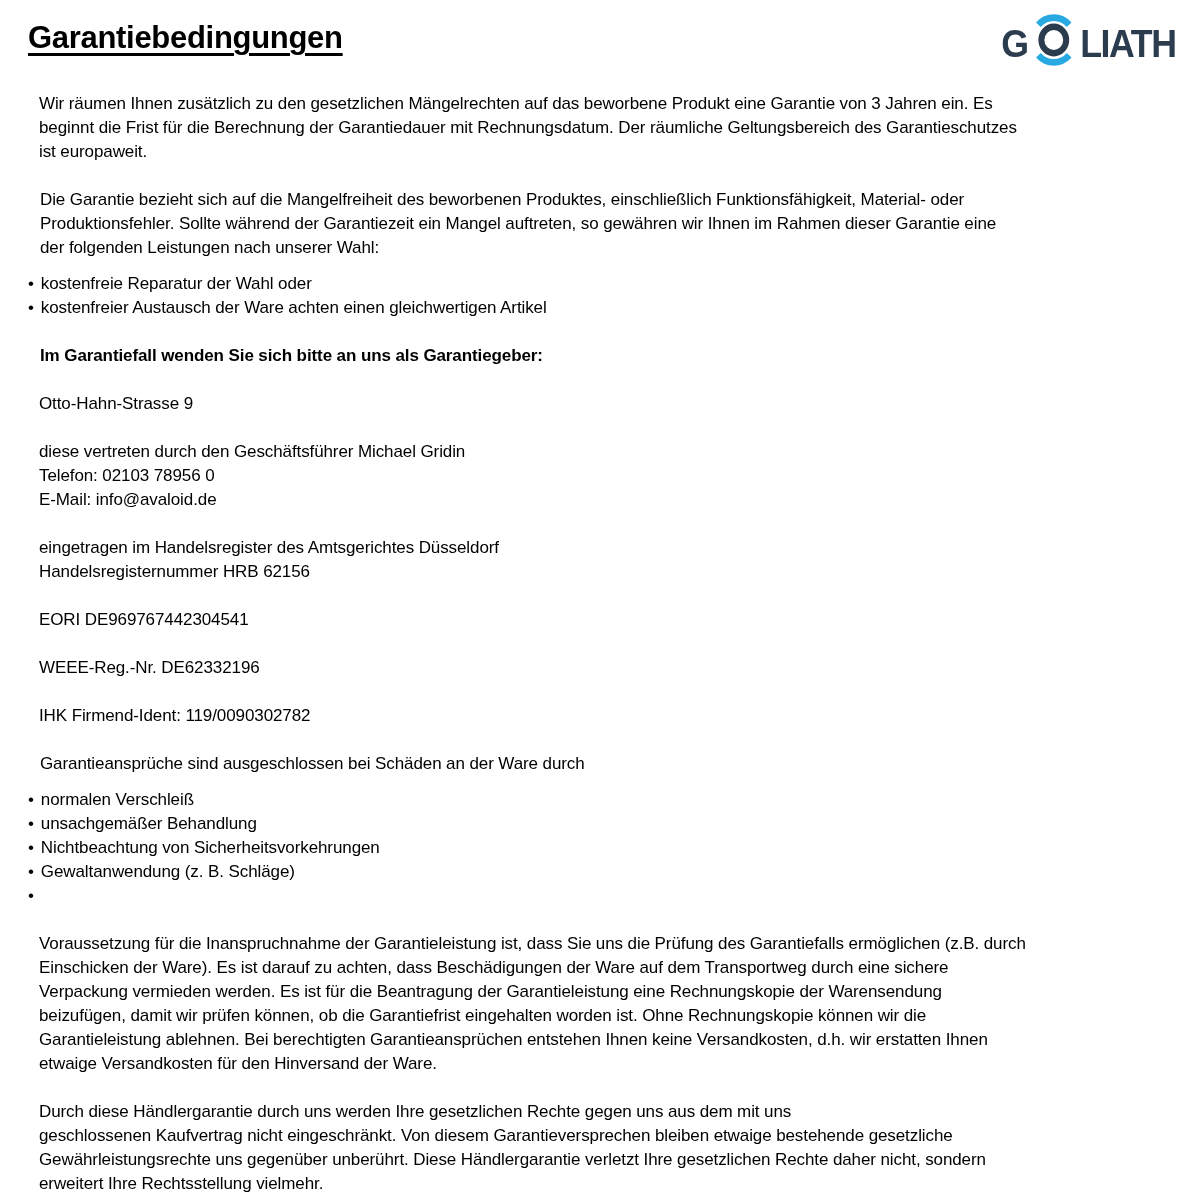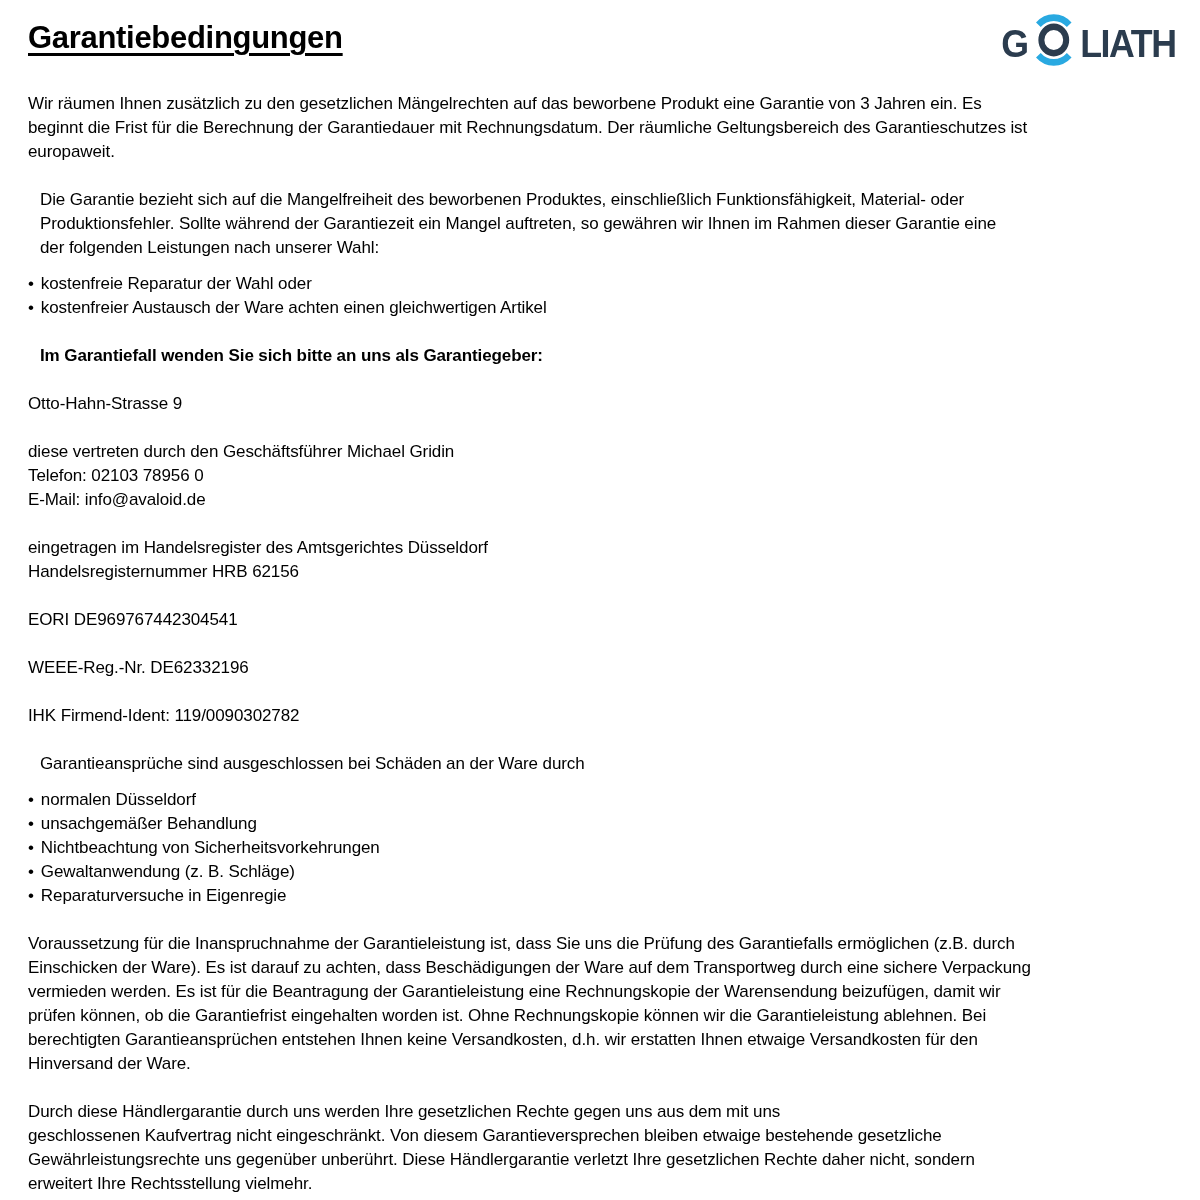--- a/index.html
+++ b/index.html
@@ -47,21 +47,21 @@
     font-weight:bold;
     color:var(--navy);
     letter-spacing:-1.5px;
     line-height:1;
     position:relative;
     top:4px;
   }
   .o-mark{display:block;}
   .o-mark .ring{fill:none;stroke:var(--navy);stroke-width:8;}
   .o-mark .arc{fill:none;stroke:var(--blue);stroke-width:8.5;stroke-linecap:butt;}
-  p{margin:0 0 24px 0;}
+  p{margin:0 0 24px 11px;}
   .block{margin:0 0 24px 0;}
   .block p{margin:12px;}
   .pre{white-space:pre-line;}
   .bold{font-weight:bold;}
   .bullet-row{
     display:flex;
     gap:7px;
     line-height:24px;
   }
   .dot{flex:0 0 auto;}
@@ -120,37 +120,36 @@
 
     <p>WEEE-Reg.-Nr. DE62332196</p>
 
     <p>IHK Firmend-Ident: 119/0090302782</p>
 
     <div class="block">
       <p>Garantieansprüche sind ausgeschlossen bei Schäden an der Ware durch</p>
       <div>
         <div class="bullet-row">
           <span class="dot">•</span>
-          <span>normalen Düsseldorf</span>
+          <span>normalen Verschleiß</span>
         </div>
         <div class="bullet-row">
           <span class="dot">•</span>
           <span>unsachgemäßer Behandlung</span>
         </div>
         <div class="bullet-row">
           <span class="dot">•</span>
           <span>Nichtbeachtung von Sicherheitsvorkehrungen</span>
         </div>
         <div class="bullet-row">
           <span class="dot">•</span>
           <span>Gewaltanwendung (z. B. Schläge)</span>
         </div>
         <div class="bullet-row">
           <span class="dot">•</span>
-          <span>Reparaturversuche in Eigenregie</span>
         </div>
       </div>
     </div>
 
     <p>Voraussetzung für die Inanspruchnahme der Garantieleistung ist, dass Sie uns die Prüfung des Garantiefalls ermöglichen (z.B. durch Einschicken der Ware). Es ist darauf zu achten, dass Beschädigungen der Ware auf dem Transportweg durch eine sichere Verpackung vermieden werden. Es ist für die Beantragung der Garantieleistung eine Rechnungskopie der Warensendung beizufügen, damit wir prüfen können, ob die Garantiefrist eingehalten worden ist. Ohne Rechnungskopie können wir die Garantieleistung ablehnen. Bei berechtigten Garantieansprüchen entstehen Ihnen keine Versandkosten, d.h. wir erstatten Ihnen etwaige Versandkosten für den Hinversand der Ware.</p>
 
     <p class="pre">Durch diese Händlergarantie durch uns werden Ihre gesetzlichen Rechte gegen uns aus dem mit uns
 geschlossenen Kaufvertrag nicht eingeschränkt. Von diesem Garantieversprechen bleiben etwaige bestehende gesetzliche Gewährleistungsrechte uns gegenüber unberührt. Diese Händlergarantie verletzt Ihre gesetzlichen Rechte daher nicht, sondern erweitert Ihre Rechtsstellung vielmehr.</p>
 
   </main>

